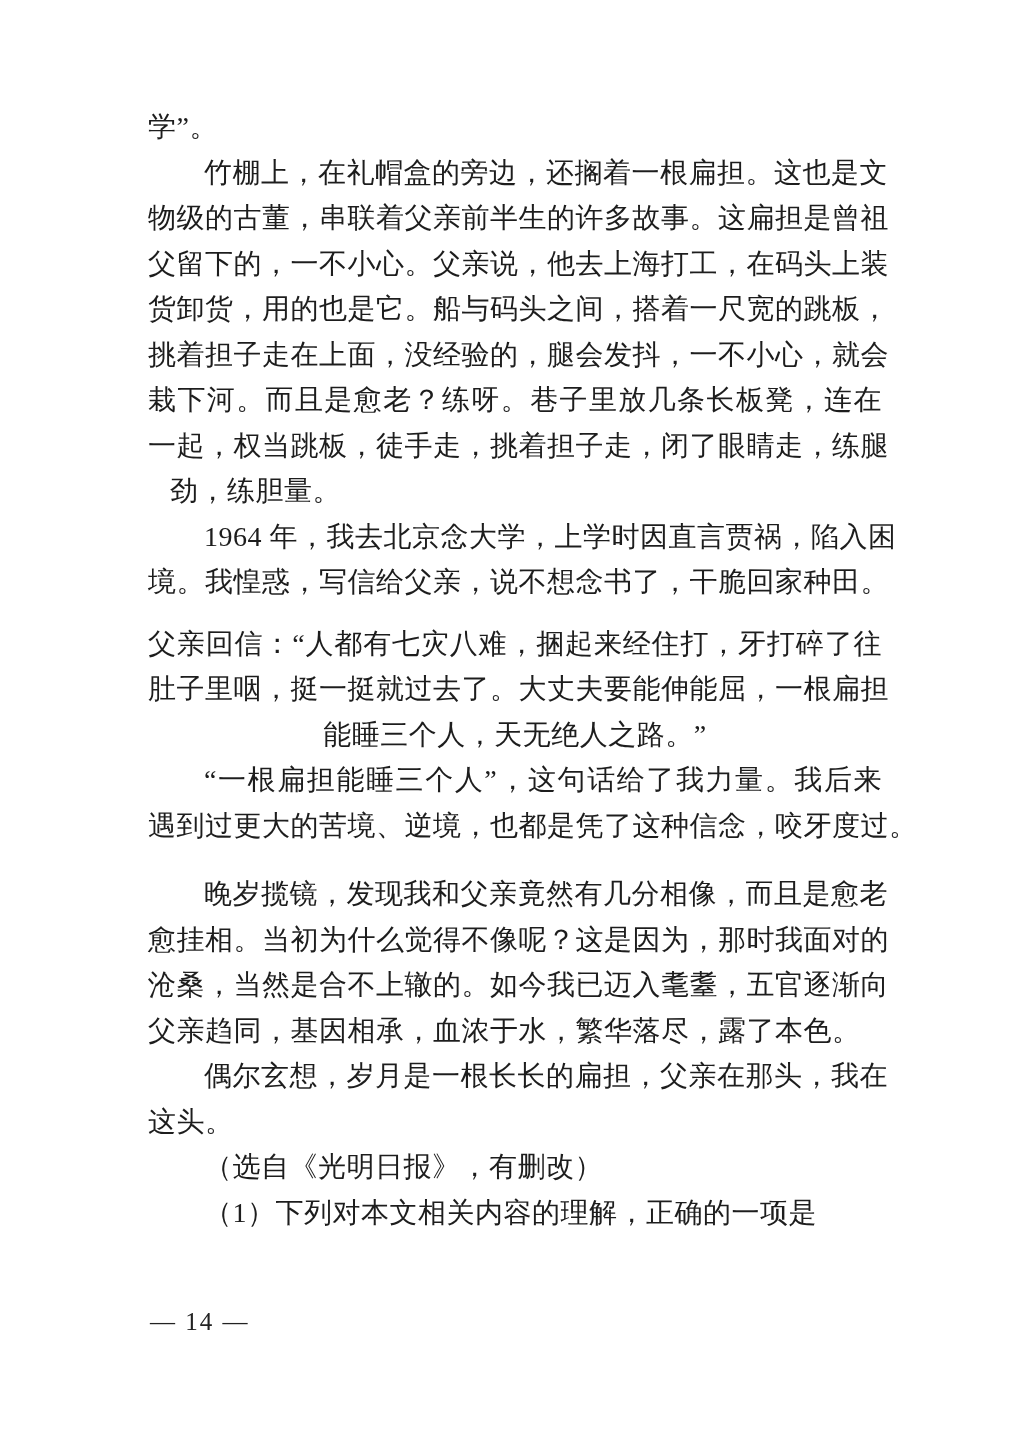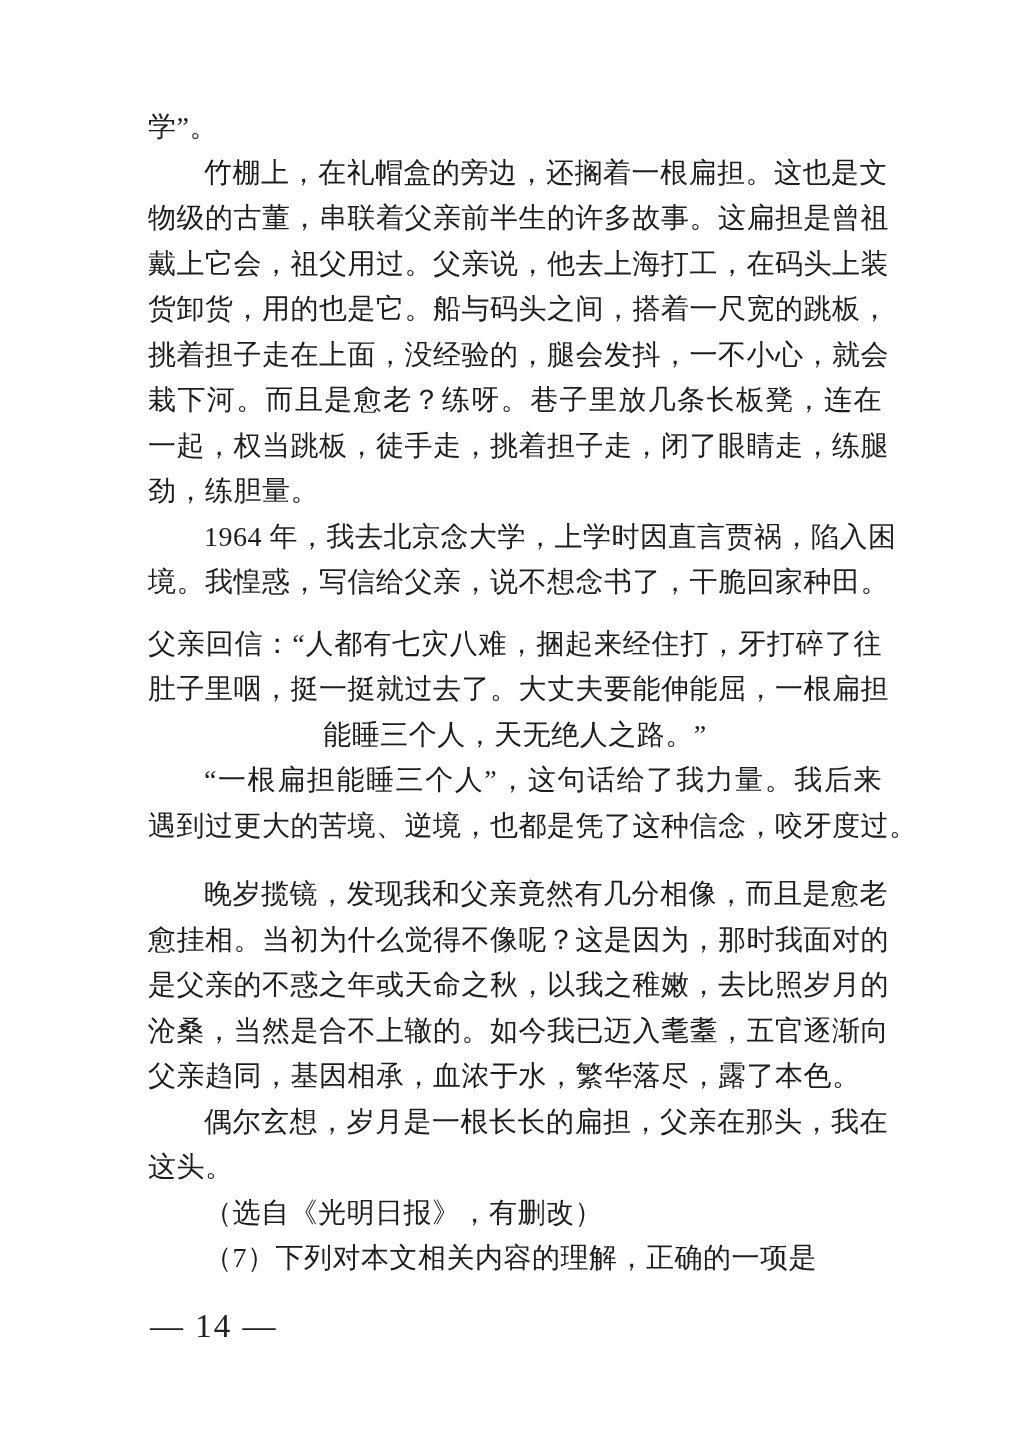--- a/index.html
+++ b/index.html
@@ -31,50 +31,49 @@
   }
   .line.j {
     text-align: justify;
     text-align-last: justify;
     text-justify: inter-character;
   }
   .footer {
     position: absolute;
     left: 150px;
     top: 1308px;
-    font-size: 33px;
+    font-size: 25px;
     letter-spacing: 2px;
     color: #222222;
   }
 </style>
 </head>
 <body>
 
 <div class="page">
   <div class="text-block" id="text-block">
       <div class="line" style="text-indent: 0em;">学”。</div>
       <div class="line j" style="text-indent: 2em;">竹棚上，在礼帽盒的旁边，还搁着一根扁担。这也是文</div>
       <div class="line j" style="text-indent: 0em;">物级的古董，串联着父亲前半生的许多故事。这扁担是曾祖</div>
-      <div class="line j" style="text-indent: 0em;">戴上它会，祖父用过。父亲说，他去上海打工，在码头上装</div>
+      <div class="line j" style="text-indent: 0em;">父留下的，一不小心。父亲说，他去上海打工，在码头上装</div>
       <div class="line j" style="text-indent: 0em;">货卸货，用的也是它。船与码头之间，搭着一尺宽的跳板，</div>
       <div class="line j" style="text-indent: 0em;">挑着担子走在上面，没经验的，腿会发抖，一不小心，就会</div>
       <div class="line j" style="text-indent: 0em;">栽下河。而且是愈老？练呀。巷子里放几条长板凳，连在</div>
       <div class="line j" style="text-indent: 0em;">一起，权当跳板，徒手走，挑着担子走，闭了眼睛走，练腿</div>
-      <div class="line" style="text-indent: 0em;">劲，练胆量。</div>
+      <div class="line" style="text-indent: 0em; margin-left: 22px;">劲，练胆量。</div>
       <div class="line j" style="text-indent: 2em;">1964 年，我去北京念大学，上学时因直言贾祸，陷入困</div>
       <div class="line j" style="text-indent: 0em;">境。我惶惑，写信给父亲，说不想念书了，干脆回家种田。</div>
       <div class="line j" style="text-indent: 0em; margin-top: 16px;">父亲回信：“人都有七灾八难，捆起来经住打，牙打碎了往</div>
       <div class="line j" style="text-indent: 0em;">肚子里咽，挺一挺就过去了。大丈夫要能伸能屈，一根扁担</div>
       <div class="line" style="text-indent: 0em; text-align: center;">能睡三个人，天无绝人之路。”</div>
       <div class="line j" style="text-indent: 2em;">“一根扁担能睡三个人”，这句话给了我力量。我后来</div>
       <div class="line" style="text-indent: 0em;">遇到过更大的苦境、逆境，也都是凭了这种信念，咬牙度过。</div>
       <div class="line j" style="text-indent: 2em; margin-top: 23px;">晚岁揽镜，发现我和父亲竟然有几分相像，而且是愈老</div>
       <div class="line j" style="text-indent: 0em;">愈挂相。当初为什么觉得不像呢？这是因为，那时我面对的</div>
-      <div class="line j" style="text-indent: 0em;">是父亲的不惑之年或天命之秋，以我之稚嫩，去比照岁月的</div>
       <div class="line j" style="text-indent: 0em;">沧桑，当然是合不上辙的。如今我已迈入耄耋，五官逐渐向</div>
       <div class="line" style="text-indent: 0em;">父亲趋同，基因相承，血浓于水，繁华落尽，露了本色。</div>
       <div class="line j" style="text-indent: 2em;">偶尔玄想，岁月是一根长长的扁担，父亲在那头，我在</div>
       <div class="line" style="text-indent: 0em;">这头。</div>
       <div class="line" style="text-indent: 2em;">（选自《光明日报》，有删改）</div>
-      <div class="line" style="text-indent: 2em;">（7）下列对本文相关内容的理解，正确的一项是</div>
+      <div class="line" style="text-indent: 2em;">（1）下列对本文相关内容的理解，正确的一项是</div>
     </div>
   <div class="footer">— 14 —</div>
 </div>
 
 </body></html>

